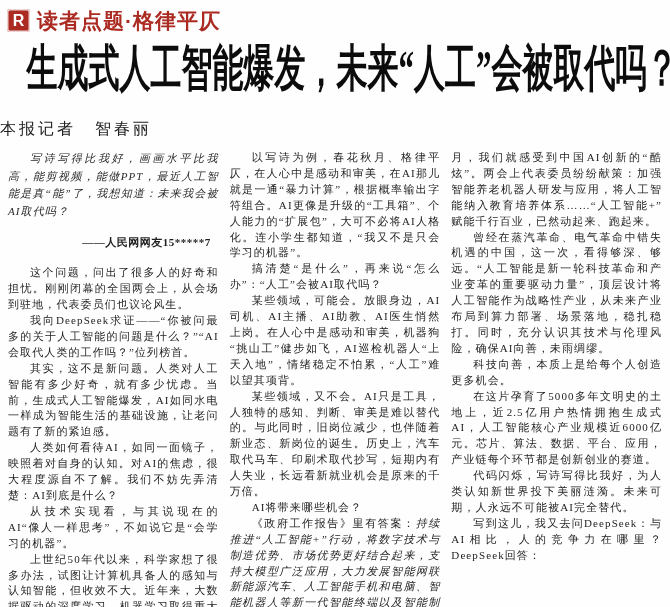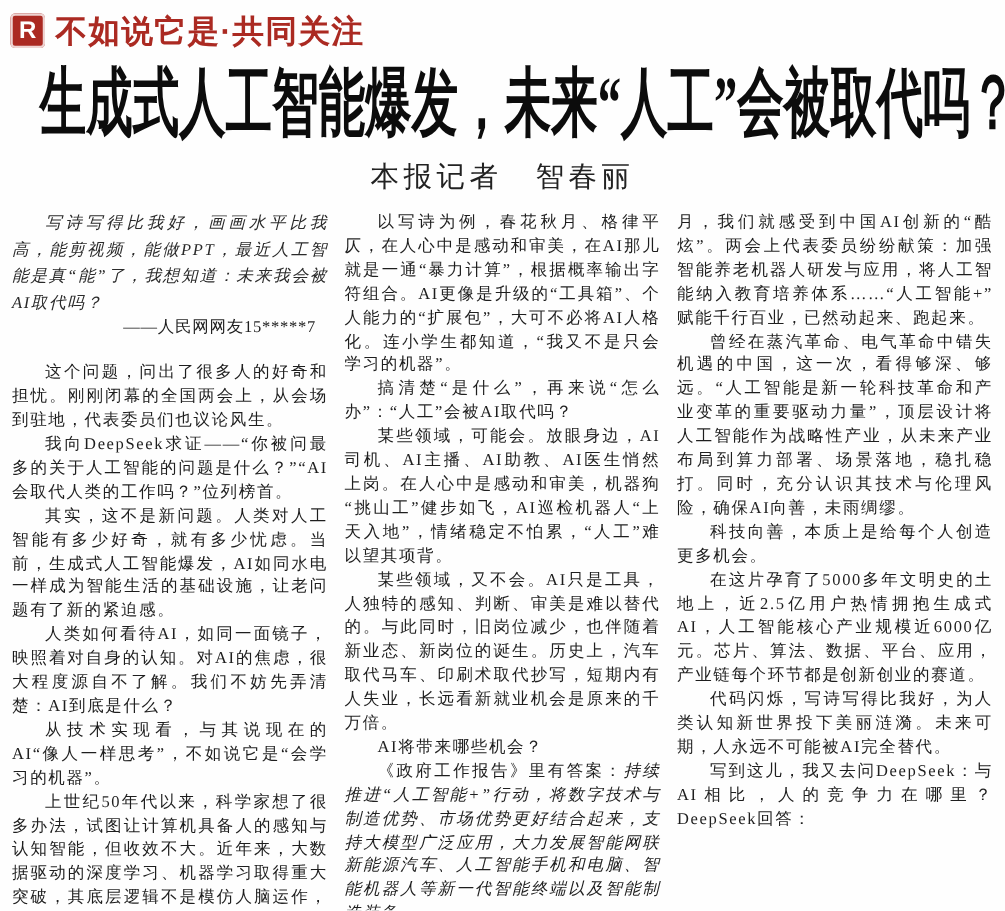--- a/index.html
+++ b/index.html
@@ -42,53 +42,53 @@
   }
   .headline {
     white-space:nowrap;
     font-weight:bold; font-size:50px; line-height:1;
     color:#0c0c0c;
     transform:scaleX(0.62);
     transform-origin:center center;
   }
   
   .byline {
-    text-align:center;
-    font-size:19px; letter-spacing:3px;
-    color:#222; margin-top:9px;
+    text-align:left;
+    font-size:16px; letter-spacing:3px;
+    color:#222; margin-top:23px;
   }
   
   .columns {
     display:flex; gap:11px;
     padding:0 8px; margin-top:10px;
   }
   .col { flex:1 1 0; min-width:0; }
   .para {
     font-size:11px; line-height:15.9px; letter-spacing:1.1px;
     text-align:justify; text-indent:2em; color:#1e1e1e;
   }
   .para.noindent { text-indent:0; }
   .para.quote {
     font-style:italic; line-height:17.6px; color:#2a2a2a;
   }
   .para.attribution {
     text-indent:0; text-align:right; padding-right:8px;
-    font-weight:normal; font-style:normal;
-    margin:0 0 14px 0; letter-spacing:0.5px;
+    font-weight:bold; font-style:normal;
+    margin:15px 0 14px 0; letter-spacing:0.5px;
   }
   .kai { font-style:italic; }
 </style>
 </head>
 <body>
 
 <div class="page">
 
   <div class="masthead">
     <span class="r-logo">R</span>
-    <span class="section-label">不如说它是·共同关注</span>
+    <span class="section-label">读者点题·格律平仄</span>
   </div>
 
   <div class="headline-row">
     <h1 class="headline">生成式人工智能爆发，未来“人工”会被取代吗？</h1>
   </div>
 
   <div class="byline">本报记者　智春丽</div>
 
   <div class="columns">
     <div class="col">

